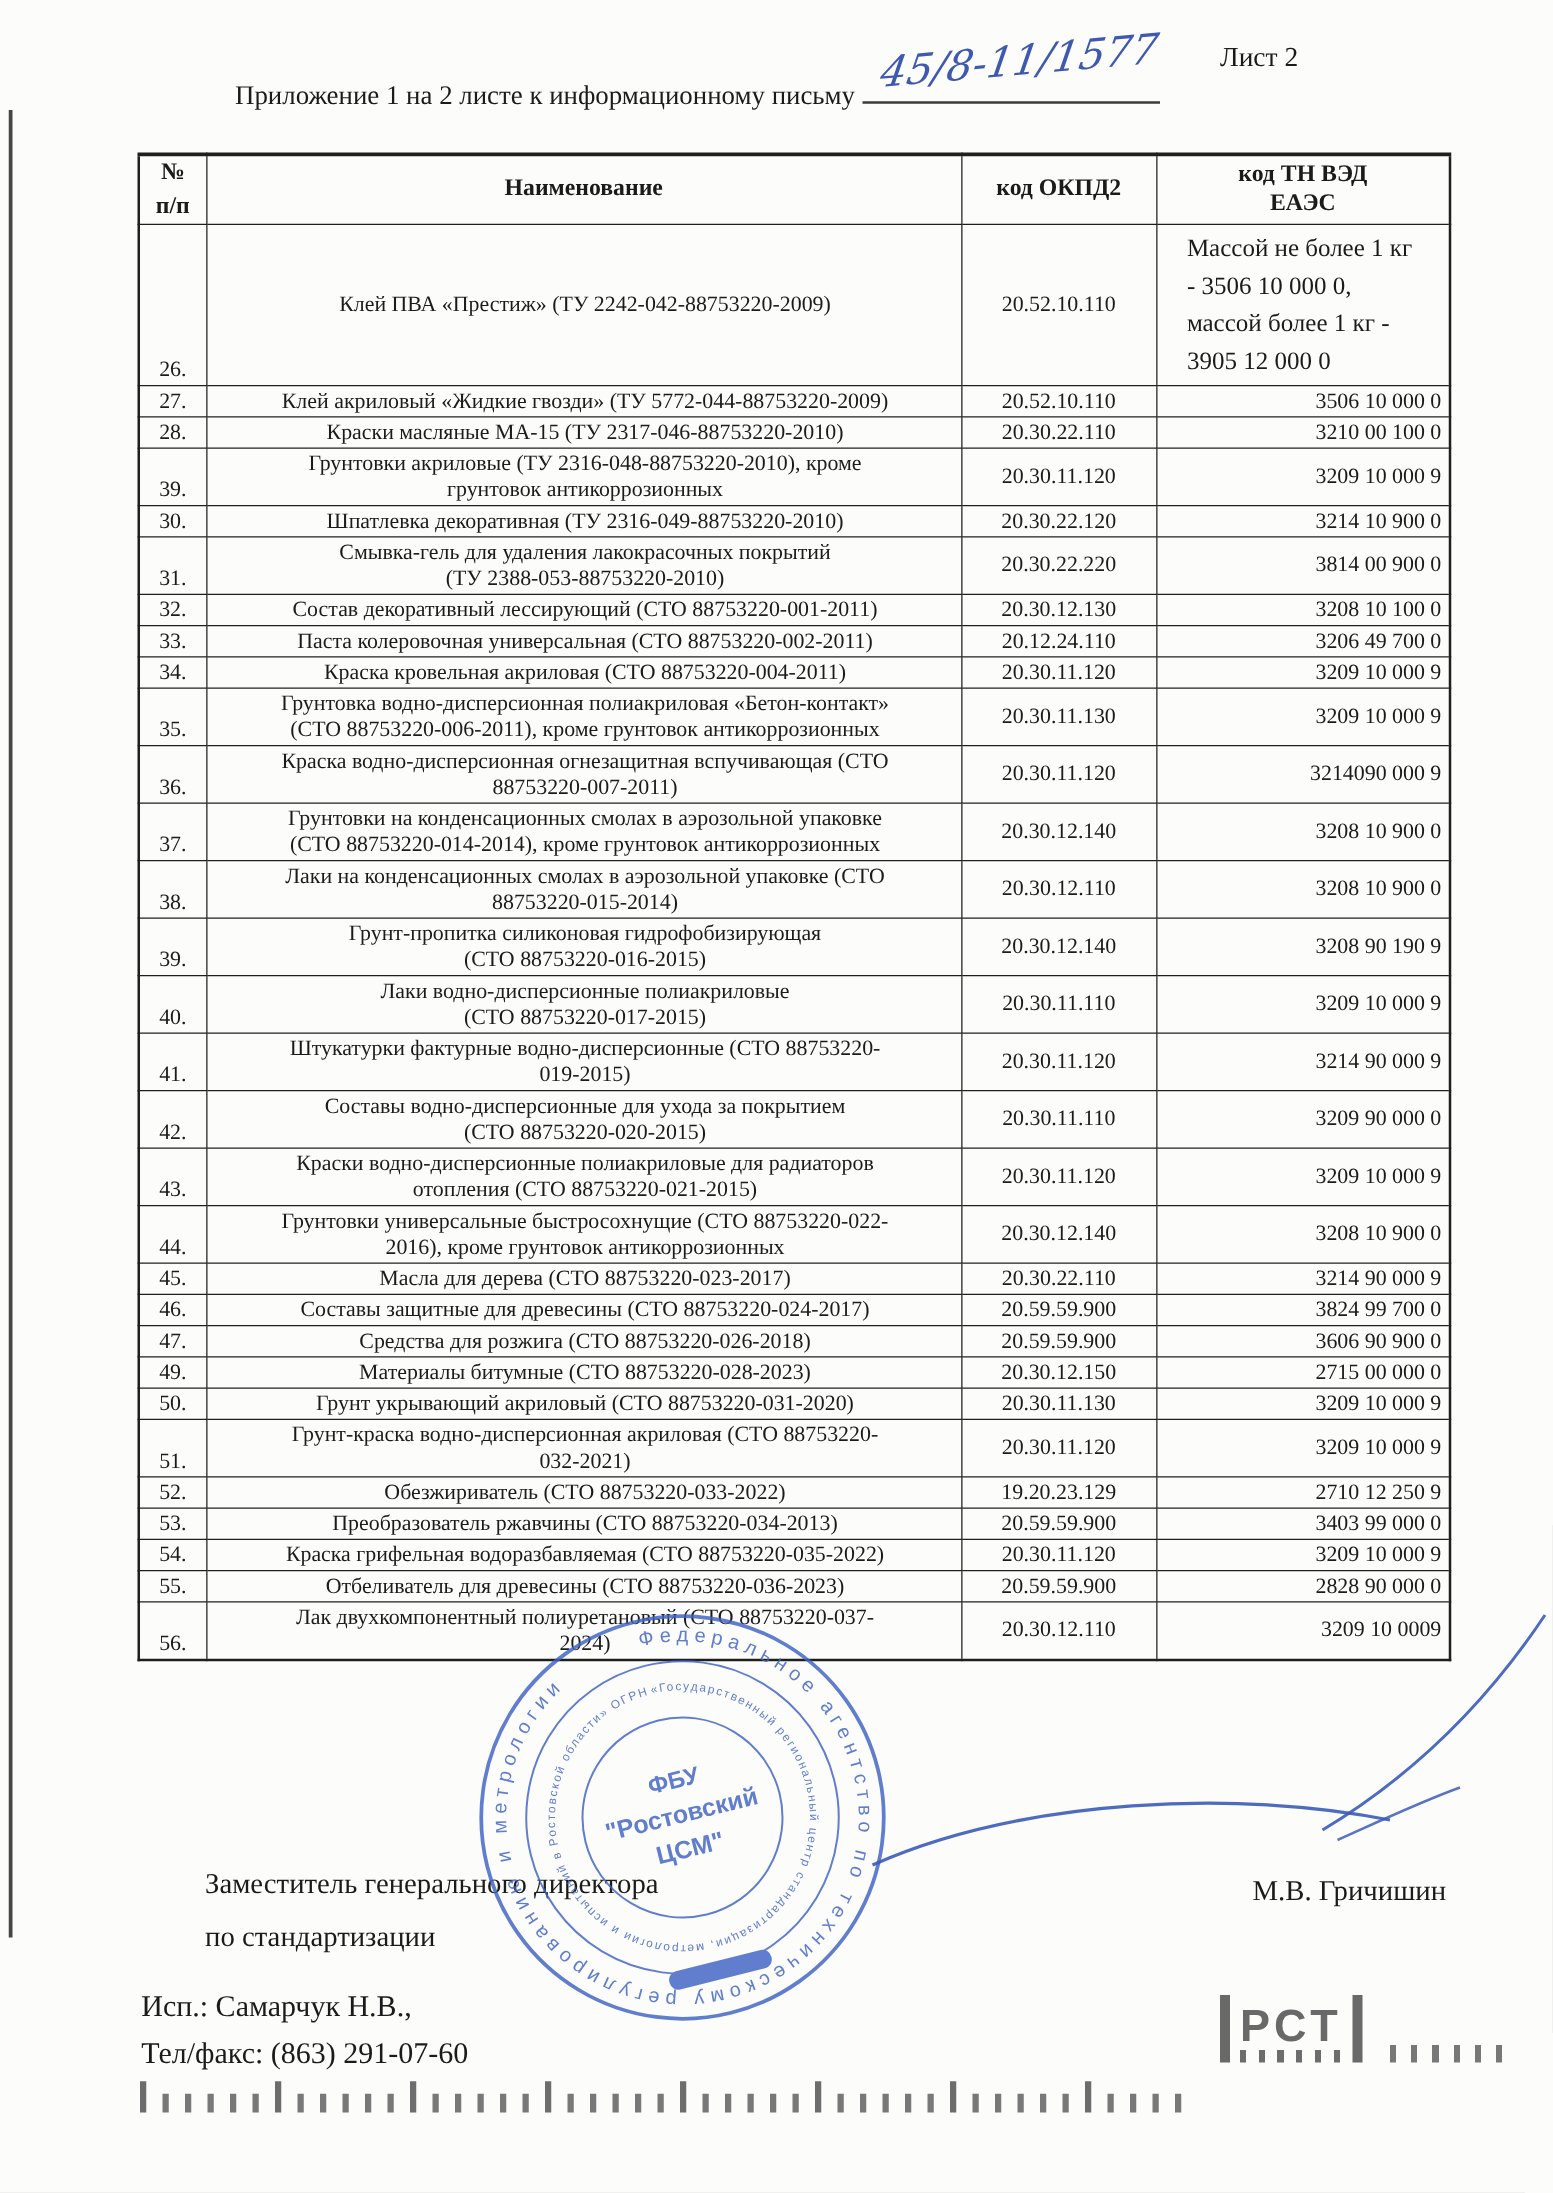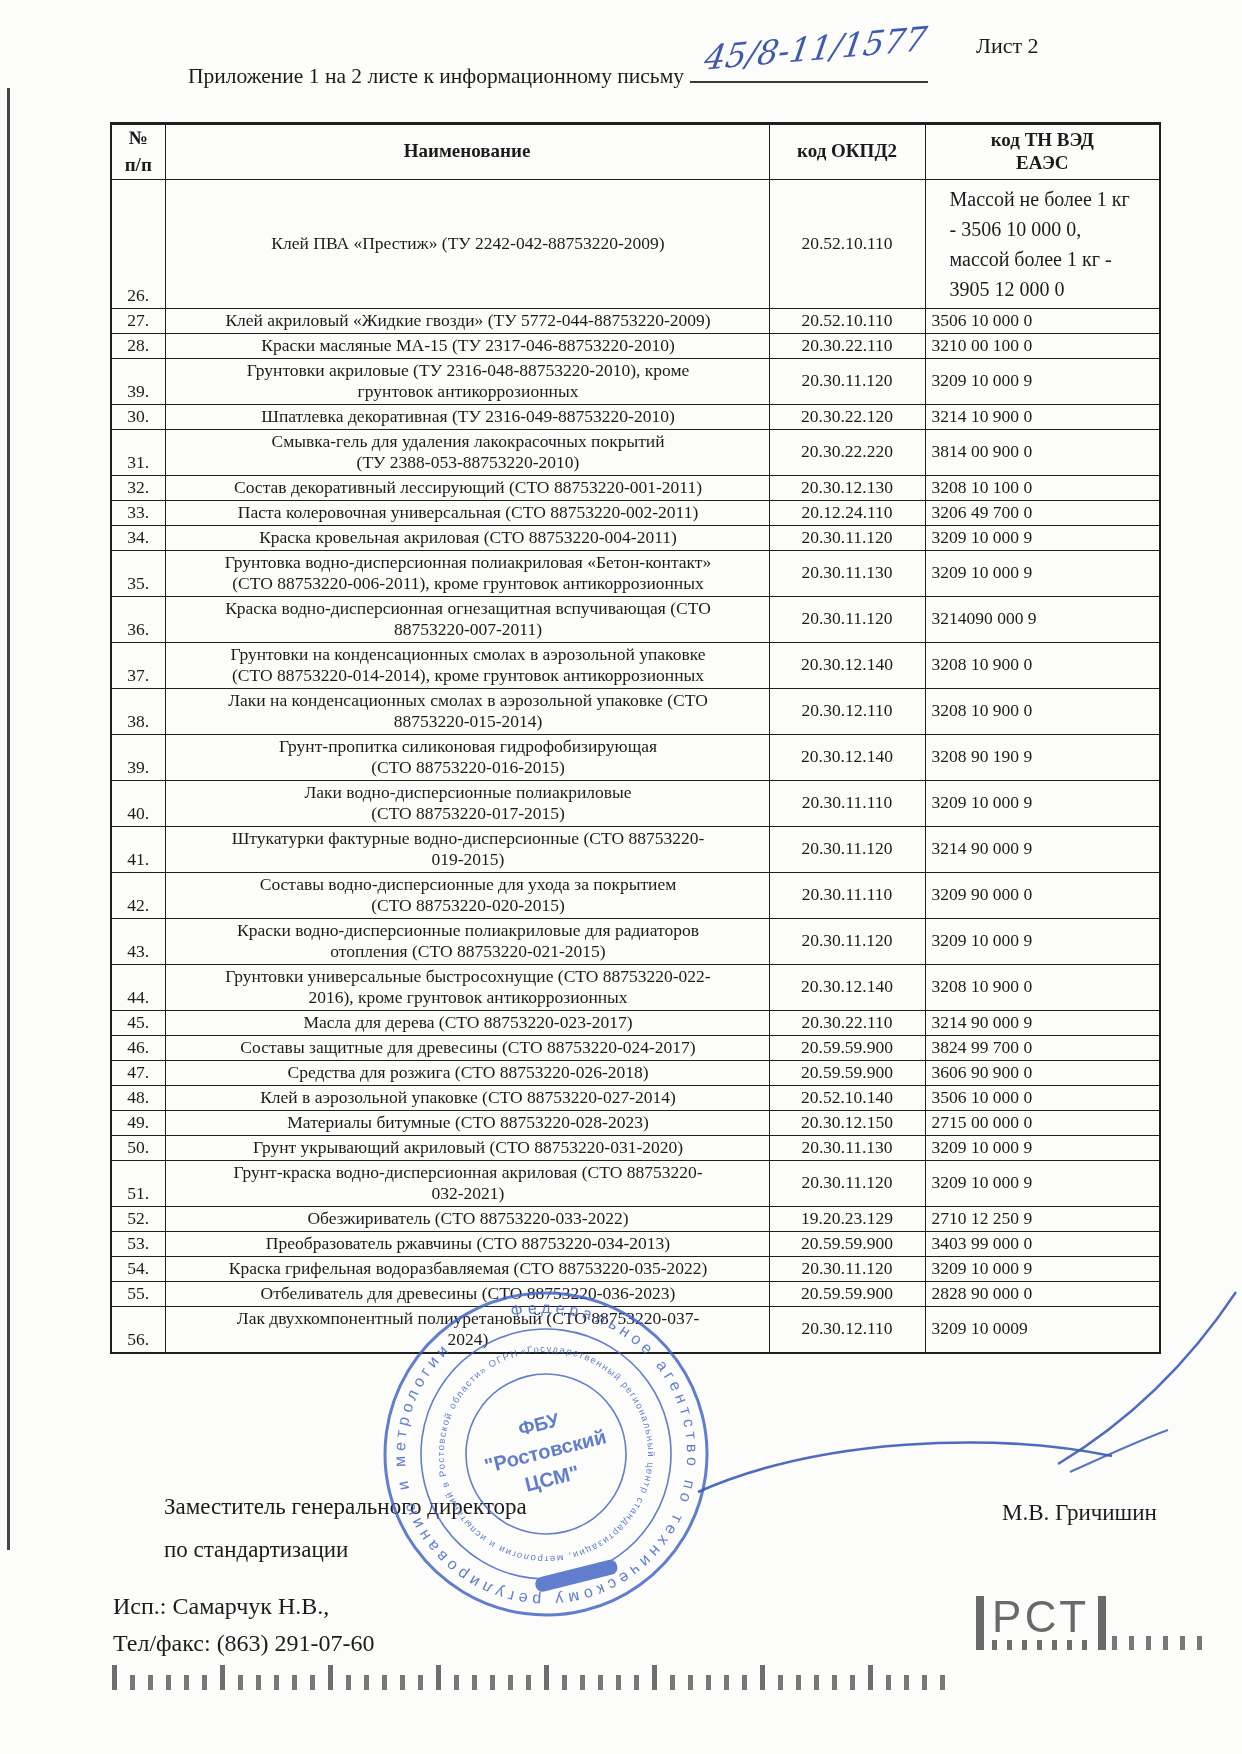--- a/index.html
+++ b/index.html
@@ -32,21 +32,21 @@
   col.c-num{width:54px;}
   col.c-name{width:604px;}
   col.c-okpd{width:156px;}
   col.c-tnved{width:235px;}
   thead th{font-weight:bold;font-size:19px;text-align:center;vertical-align:middle;padding:3px 4px;}
   th.h-num{padding:2px 4px;}
   th.h-num .top{display:block;margin-bottom:4px;}
   td.cell-num{vertical-align:bottom;text-align:center;padding:1px 2px 2px;}
   td.cell-name{vertical-align:middle;text-align:center;padding:1px 8px 2px 10px;white-space:pre-line;}
   td.cell-okpd{vertical-align:middle;text-align:center;padding:1px 4px 2px;}
-  td.cell-tnved{vertical-align:middle;text-align:left;padding:1px 6px 2px;}
+  td.cell-tnved{vertical-align:middle;text-align:right;padding:1px 6px 2px;}
   tr.row-tall td{height:104px;}
   tr.row-tall td.cell-tnved{
     font-size:20px;line-height:1.5;text-align:left;vertical-align:middle;padding:4px 24px;
   }
 
   
   .sig-title{position:absolute;left:164px;top:1486px;font-size:23px;line-height:1.85;}
   .sig-name{position:absolute;left:1002px;top:1500px;font-size:23px;}
   .executor{position:absolute;left:113px;top:1588px;font-size:24px;line-height:1.55;}
 
@@ -60,21 +60,21 @@
 
   
   .ticks{position:absolute;left:112px;top:1650px;width:856px;height:40px;display:flex;align-items:flex-end;gap:13px;}
   .ticks .tick{width:5px;height:15px;background:#787878;}
   .ticks .tick.tall{height:25px;background:#6d6d6d;}
 
   
   .rst{position:absolute;left:976px;top:1596px;display:flex;align-items:flex-end;gap:8px;color:#696969;}
   .rst .bar{width:8px;height:54px;background:#696969;}
   .rst .letters{
-    font-family:"Liberation Sans", sans-serif;font-weight:normal;font-size:44px;
+    font-family:"Liberation Sans", sans-serif;font-weight:bold;font-size:36px;
     letter-spacing:4px;line-height:.95;color:#696969;
     padding-bottom:12px;
     background:repeating-linear-gradient(90deg,#6d6d6d 0 5px,transparent 5px 15px) left bottom/100% 10px no-repeat;
   }
   .rst-side-ticks{position:absolute;left:1112px;top:1632px;width:96px;height:18px;
     background:repeating-linear-gradient(90deg,#787878 0 5px,transparent 5px 17px) left bottom/100% 14px no-repeat;}
 </style>
 </head>
 <body>
 
@@ -246,26 +246,20 @@
           <td class="cell-okpd">20.59.59.900</td>
           <td class="cell-tnved">3824 99 700 0</td>
         </tr>
         <tr>
           <td class="cell-num">47.</td>
           <td class="cell-name">Средства для розжига (СТО 88753220-026-2018)</td>
           <td class="cell-okpd">20.59.59.900</td>
           <td class="cell-tnved">3606 90 900 0</td>
         </tr>
         <tr>
-          <td class="cell-num">48.</td>
-          <td class="cell-name">Клей в аэрозольной упаковке (СТО 88753220-027-2014)</td>
-          <td class="cell-okpd">20.52.10.140</td>
-          <td class="cell-tnved">3506 10 000 0</td>
-        </tr>
-        <tr>
           <td class="cell-num">49.</td>
           <td class="cell-name">Материалы битумные (СТО 88753220-028-2023)</td>
           <td class="cell-okpd">20.30.12.150</td>
           <td class="cell-tnved">2715 00 000 0</td>
         </tr>
         <tr>
           <td class="cell-num">50.</td>
           <td class="cell-name">Грунт укрывающий акриловый (СТО 88753220-031-2020)</td>
           <td class="cell-okpd">20.30.11.130</td>
           <td class="cell-tnved">3209 10 000 9</td>

